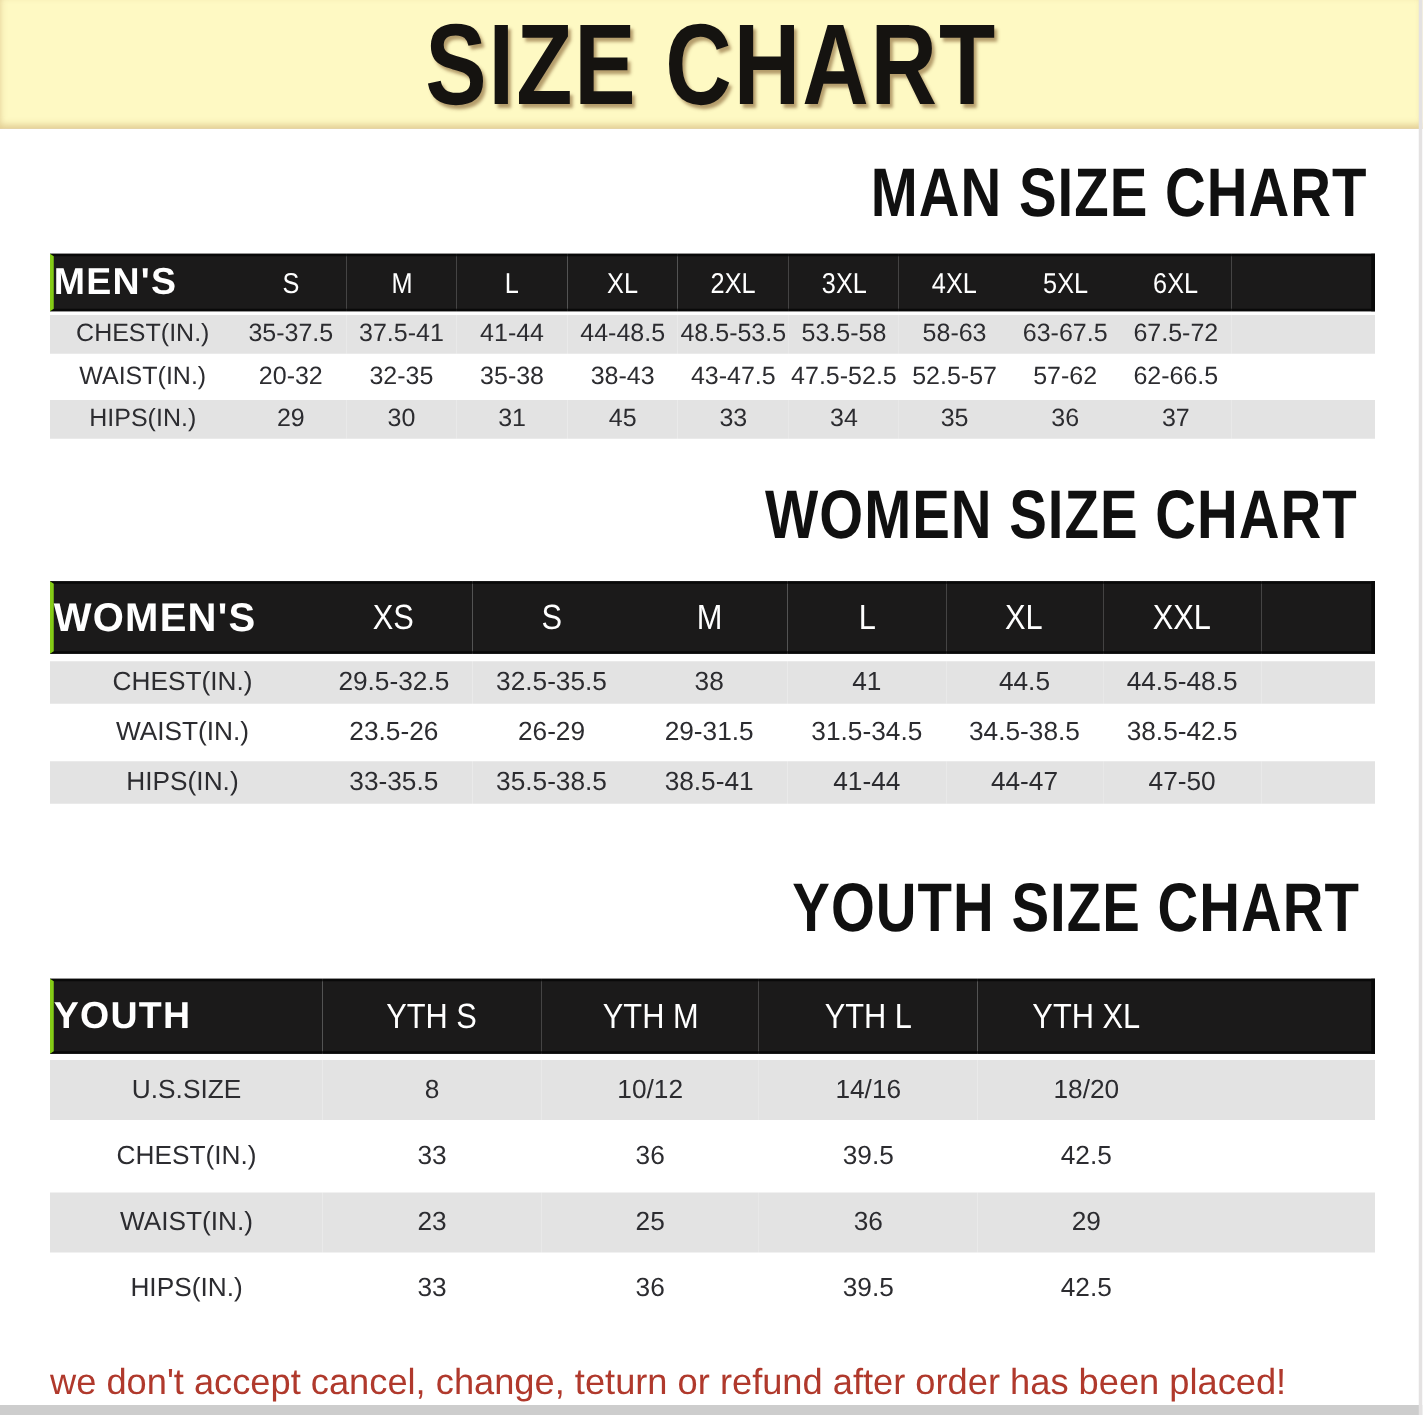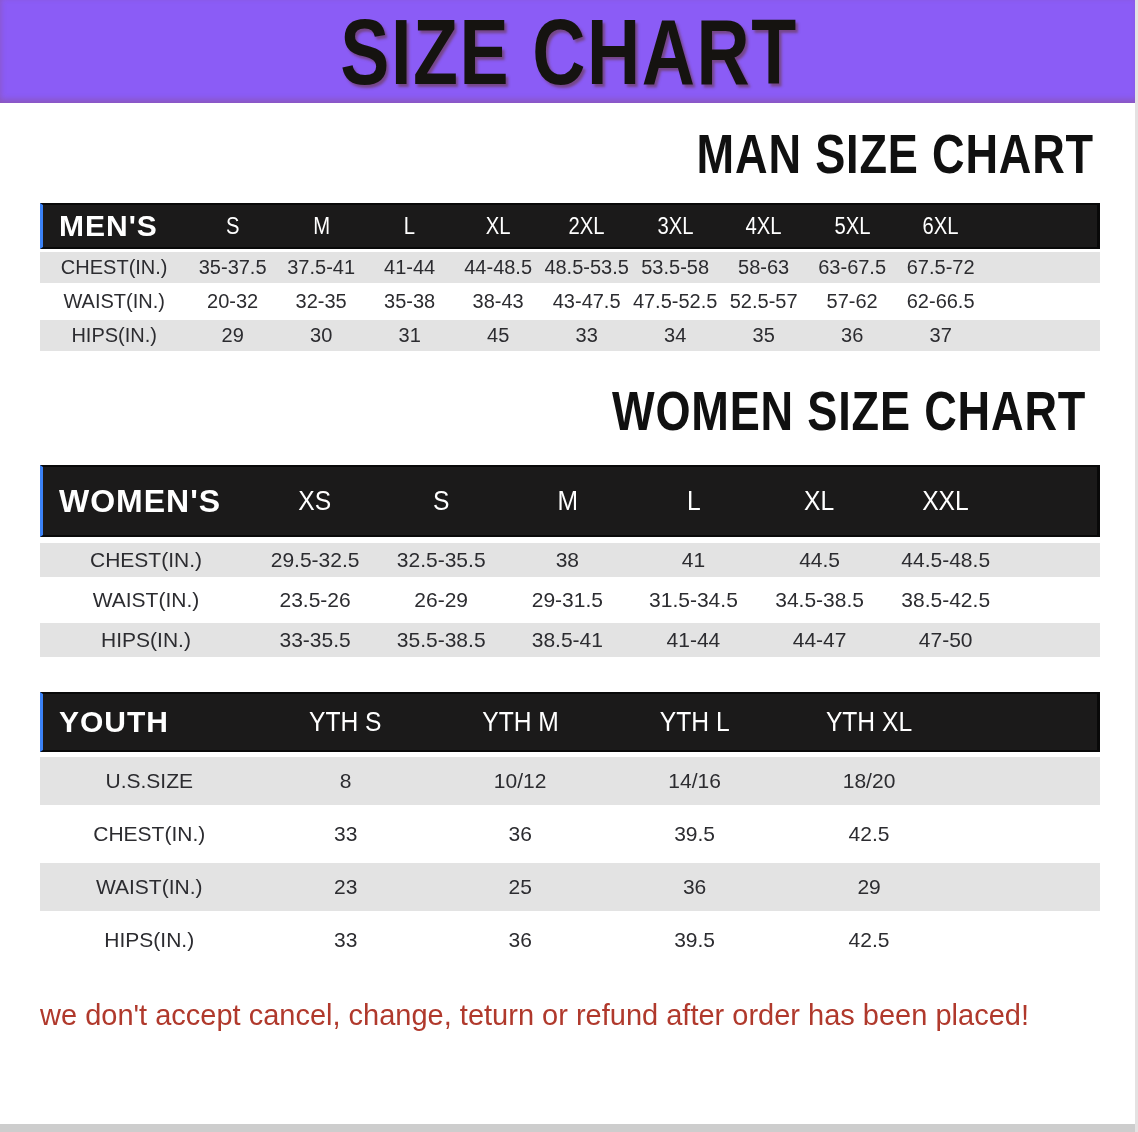--- a/index.html
+++ b/index.html
@@ -8,21 +8,21 @@
     width:1138px; height:1132px;
     position:relative;
     background:#ffffff;
     font-family:"Liberation Sans", sans-serif;
     overflow:hidden;
   }
 
   
   .banner {
     height:103px;
-    background:#8b5cf6;
+    background:#fef9c3;
     display:flex; align-items:center; justify-content:center;
     box-shadow: inset 0 -3px 6px rgba(140,70,0,.25);
   }
   .banner-text {
     display:inline-block;
     font-size:92px; font-weight:800; line-height:1;
     letter-spacing:2px;
     color:#151310;
     transform:scaleX(.80);
     text-shadow:3px 3px 3px rgba(90,45,0,.45);
@@ -52,40 +52,40 @@
   }
   .szt th {
     background:#1b1a1a;
     color:#fff;
     font-weight:400;
     text-align:center;
     padding:0;
     border-top:2px solid #090909;
     border-bottom:2px solid #090909;
   }
-  .szt th:first-child { border-left:3px solid #3b82f6; text-align:left; padding-left:16px; }
+  .szt th:first-child { border-left:3px solid #84cc16; text-align:left; }
   .szt th:last-child  { border-right:3px solid #090909; }
   .szt th .corner { font-weight:800; letter-spacing:1px; display:inline-block; }
   .szt th .hdr-size { display:inline-block; transform:scaleX(.88); white-space:nowrap; }
   .szt td {
     text-align:center;
     color:#2c2c30;
     white-space:nowrap;
     padding:0;
     background:#ffffff;
   }
   .szt tbody tr:nth-child(odd) td { background:#E3E3E3; }
 
   .men-table   { margin-top:18px; border-spacing:0 3px; }
   .men-table th { height:46px; font-size:23px; }
   .men-table th .corner { font-size:30px; }
   .men-table td { height:31px; font-size:20px; }
 
   .women-table   { margin-top:20px; border-spacing:0 6px; }
-  .women-table th { height:72px; font-size:28px; }
+  .women-table th { height:58px; font-size:28px; }
   .women-table th .corner { font-size:32px; }
   .women-table td { height:34px; font-size:21px; }
 
   .youth-table   { margin-top:24px; border-spacing:0 5px; }
   .youth-table th { height:60px; font-size:28px; }
   .youth-table th .corner { font-size:30px; }
   .youth-table td { height:48px; font-size:21px; }
 
   
   .footer-note {
@@ -249,20 +249,23 @@
             <td>41-44</td>
             <td>44-47</td>
             <td>47-50</td>
             <td></td>
           </tr>
         </tbody>
       </table>
   </section>
 
   <section class="sec youth">
+    <div class="sec-heading">
+      <span class="cond">YOUTH SIZE CHART</span>
+    </div>
     <table class="szt youth-table">
         <colgroup>
           <col style="width: 20.6%;">
           <col style="width: 16.45%;">
           <col style="width: 16.45%;">
           <col style="width: 16.45%;">
           <col style="width: 16.45%;">
           <col style="width: 13.55%;">
         </colgroup>
         <thead>

